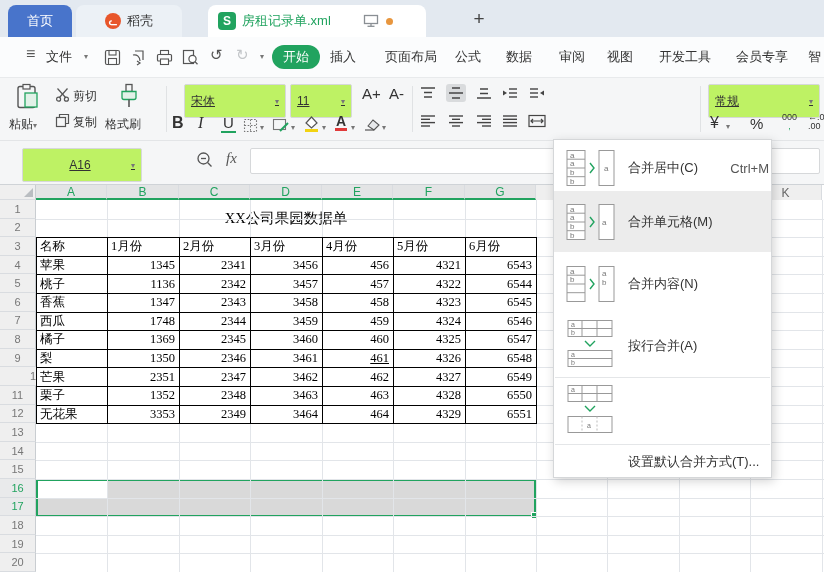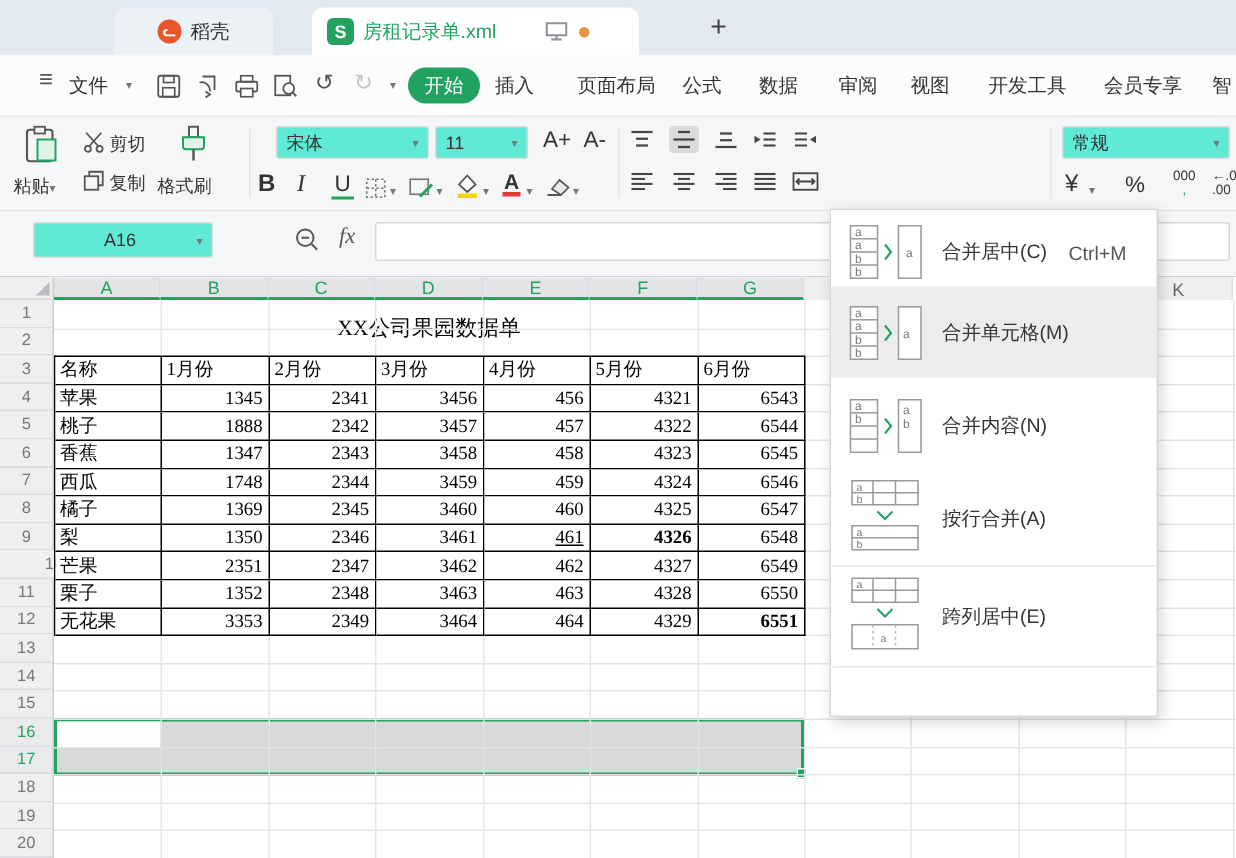--- a/index.html
+++ b/index.html
@@ -18,21 +18,21 @@
   #newtab{position:absolute;left:468px;top:8px;font-size:19px;color:#444;width:22px;text-align:center;}
   
   #menubar{position:absolute;left:0;top:37px;width:824px;height:41px;background:#FBFCFD;border-bottom:1px solid #E8EAEC;box-sizing:border-box;}
   .mb{position:absolute;top:11px;font-size:13px;color:#333;white-space:nowrap;}
   .qicon{position:absolute;top:12px;color:#555;font-size:14px;}
   .pill{position:absolute;left:272px;top:8px;width:48px;height:24px;background:#21A35F;border-radius:13px;color:#fff;display:flex;align-items:center;justify-content:center;font-size:13px;}
   
   #toolbar{position:absolute;left:0;top:78px;width:824px;height:63px;background:#F5F6F7;border-bottom:1px solid #E3E5E7;box-sizing:border-box;}
   .tlabel{font-size:12px;color:#333;white-space:nowrap;}
   .vsep{position:absolute;top:8px;width:1px;height:46px;background:#E0E2E4;}
-  .selbox-ui{background:#5eead4;border:1px solid #D6D8DA;border-radius:2px;box-sizing:border-box;display:flex;align-items:center;font-size:12px;color:#333;padding:4px 6px;justify-content:space-between;}
+  .selbox-ui{background:#bef264;border:1px solid #D6D8DA;border-radius:2px;box-sizing:border-box;display:flex;align-items:center;font-size:12px;color:#333;padding:16px 6px;justify-content:space-between;text-decoration:underline;}
   .caret{font-size:8px;color:#777;}
   .btn2{position:absolute;display:flex;flex-direction:column;align-items:center;justify-content:space-between;box-sizing:border-box;}
   #merge-btn{left:549px;top:5px;width:76px;height:54px;background:#E2E3E5;border:1px solid #BEC0C2;border-radius:3px;padding:4px 0 5px;}
   #wrap-btn{left:633px;top:5px;width:62px;height:54px;padding:4px 0 5px;}
   .alico{position:absolute;width:20px;height:18px;display:flex;align-items:center;justify-content:center;}
   .alico.on{background:#D9DBDD;border-radius:3px;}
   .fmtchar{font-size:14px;color:#333;}
   
   #fbar{position:absolute;left:0;top:141px;width:824px;height:44px;background:#F5F6F7;border-bottom:1px solid #CFD3D7;box-sizing:border-box;}
   #namebox{position:absolute;left:22px;top:7px;width:120px;height:24px;}
@@ -54,31 +54,34 @@
   #selactive{position:absolute;left:0;top:0;width:70px;height:17px;background:#fff;}
   .selv{position:absolute;top:0;bottom:0;width:1px;background:#C6C8CA;}
   .selh{position:absolute;left:0;right:0;height:1px;background:#C6C8CA;}
   #selhandle{position:absolute;left:531px;top:327px;width:7px;height:7px;background:#21A35F;border:1px solid #fff;box-sizing:border-box;}
   #corner{position:absolute;left:0;top:0;width:36px;height:15px;background:#EFEFEF;border-right:1px solid #C9CDD1;border-bottom:1px solid #D9DCE0;box-sizing:border-box;}
   #corner:after{content:"";position:absolute;right:2px;bottom:2px;border-left:9px solid transparent;border-bottom:9px solid #B9BDC1;}
   
   #mergemenu{position:absolute;left:553px;top:139px;width:219px;height:339px;background:#fff;border:1px solid #D5D7D9;box-shadow:2px 3px 10px rgba(0,0,0,.18);box-sizing:border-box;z-index:50;padding-top:5px;font-family:"Liberation Sans",sans-serif;}
   .mitem{display:flex;align-items:center;padding-left:12px;box-sizing:border-box;font-size:13px;color:#333;}
   .mitem .lab{flex:1;}
-  .mitem .sc{padding-right:20px;color:#555;}
+  .mitem .sc{padding-right:2px;color:#555;}
   .mitem.hover{background:#ECECEC;}
   .micon{width:62px;flex:none;display:flex;align-items:center;}
   .msep{height:1px;background:#E4E6E8;margin:0 1px;}
 </style>
 </head>
 <body>
 
 <div id="app">
 
   <div id="tabbar">
+    <div class="tab" id="tab-home">
+      <span>首页</span>
+    </div>
     <div class="tab" id="tab-docer">
       <span class="docer-ic">ᓚ</span>
       <span>稻壳</span>
     </div>
     <div class="tab" id="tab-doc">
       <span class="s-ic">S</span>
       <span>房租记录单.xml</span>
       <span style="margin-left:26px;display:flex;align-items:center;">
         <svg width="17" height="14" viewBox="0 0 17 14">
             <rect x="1.5" y="1.5" width="13" height="8" fill="none" stroke="#8a8f94" stroke-width="1.3"></rect>
@@ -415,21 +418,21 @@
       <div class="tcell lft" style="left: 394px; top: 53.2px; width: 72px; height: 18.6px;">5月份</div>
       <div class="tcell lft" style="left: 466px; top: 53.2px; width: 71px; height: 18.6px;">6月份</div>
       <div class="tcell lft" style="left: 37px; top: 71.8px; width: 71px; height: 18.6px;">苹果</div>
       <div class="tcell num" style="left: 108px; top: 71.8px; width: 72px; height: 18.6px;">1345</div>
       <div class="tcell num" style="left: 180px; top: 71.8px; width: 71px; height: 18.6px;">2341</div>
       <div class="tcell num" style="left: 251px; top: 71.8px; width: 72px; height: 18.6px;">3456</div>
       <div class="tcell num" style="left: 323px; top: 71.8px; width: 71px; height: 18.6px;">456</div>
       <div class="tcell num" style="left: 394px; top: 71.8px; width: 72px; height: 18.6px;">4321</div>
       <div class="tcell num" style="left: 466px; top: 71.8px; width: 71px; height: 18.6px;">6543</div>
       <div class="tcell lft" style="left: 37px; top: 90.4px; width: 71px; height: 18.6px;">桃子</div>
-      <div class="tcell num" style="left: 108px; top: 90.4px; width: 72px; height: 18.6px;">1888</div>
+      <div class="tcell num" style="left: 108px; top: 90.4px; width: 72px; height: 18.6px;">1136</div>
       <div class="tcell num" style="left: 180px; top: 90.4px; width: 71px; height: 18.6px;">2342</div>
       <div class="tcell num" style="left: 251px; top: 90.4px; width: 72px; height: 18.6px;">3457</div>
       <div class="tcell num" style="left: 323px; top: 90.4px; width: 71px; height: 18.6px;">457</div>
       <div class="tcell num" style="left: 394px; top: 90.4px; width: 72px; height: 18.6px;">4322</div>
       <div class="tcell num" style="left: 466px; top: 90.4px; width: 71px; height: 18.6px;">6544</div>
       <div class="tcell lft" style="left: 37px; top: 109px; width: 71px; height: 18.6px;">香蕉</div>
       <div class="tcell num" style="left: 108px; top: 109px; width: 72px; height: 18.6px;">1347</div>
       <div class="tcell num" style="left: 180px; top: 109px; width: 71px; height: 18.6px;">2343</div>
       <div class="tcell num" style="left: 251px; top: 109px; width: 72px; height: 18.6px;">3458</div>
       <div class="tcell num" style="left: 323px; top: 109px; width: 71px; height: 18.6px;">458</div>
@@ -447,21 +450,21 @@
       <div class="tcell num" style="left: 180px; top: 146.2px; width: 71px; height: 18.6px;">2345</div>
       <div class="tcell num" style="left: 251px; top: 146.2px; width: 72px; height: 18.6px;">3460</div>
       <div class="tcell num" style="left: 323px; top: 146.2px; width: 71px; height: 18.6px;">460</div>
       <div class="tcell num" style="left: 394px; top: 146.2px; width: 72px; height: 18.6px;">4325</div>
       <div class="tcell num" style="left: 466px; top: 146.2px; width: 71px; height: 18.6px;">6547</div>
       <div class="tcell lft" style="left: 37px; top: 164.8px; width: 71px; height: 18.6px;">梨</div>
       <div class="tcell num" style="left: 108px; top: 164.8px; width: 72px; height: 18.6px;">1350</div>
       <div class="tcell num" style="left: 180px; top: 164.8px; width: 71px; height: 18.6px;">2346</div>
       <div class="tcell num" style="left: 251px; top: 164.8px; width: 72px; height: 18.6px;">3461</div>
       <div class="tcell num" style="left: 323px; top: 164.8px; width: 71px; height: 18.6px; text-decoration: underline;">461</div>
-      <div class="tcell num" style="left: 394px; top: 164.8px; width: 72px; height: 18.6px; font-weight: bold;">4326</div>
+      <div class="tcell num" style="left: 394px; top: 164.8px; width: 72px; height: 18.6px;">4326</div>
       <div class="tcell num" style="left: 466px; top: 164.8px; width: 71px; height: 18.6px;">6548</div>
       <div class="tcell lft" style="left: 37px; top: 183.4px; width: 71px; height: 18.6px;">芒果</div>
       <div class="tcell num" style="left: 108px; top: 183.4px; width: 72px; height: 18.6px;">2351</div>
       <div class="tcell num" style="left: 180px; top: 183.4px; width: 71px; height: 18.6px;">2347</div>
       <div class="tcell num" style="left: 251px; top: 183.4px; width: 72px; height: 18.6px;">3462</div>
       <div class="tcell num" style="left: 323px; top: 183.4px; width: 71px; height: 18.6px;">462</div>
       <div class="tcell num" style="left: 394px; top: 183.4px; width: 72px; height: 18.6px;">4327</div>
       <div class="tcell num" style="left: 466px; top: 183.4px; width: 71px; height: 18.6px;">6549</div>
       <div class="tcell lft" style="left: 37px; top: 202px; width: 71px; height: 18.6px;">栗子</div>
       <div class="tcell num" style="left: 108px; top: 202px; width: 72px; height: 18.6px;">1352</div>
@@ -469,21 +472,21 @@
       <div class="tcell num" style="left: 251px; top: 202px; width: 72px; height: 18.6px;">3463</div>
       <div class="tcell num" style="left: 323px; top: 202px; width: 71px; height: 18.6px;">463</div>
       <div class="tcell num" style="left: 394px; top: 202px; width: 72px; height: 18.6px;">4328</div>
       <div class="tcell num" style="left: 466px; top: 202px; width: 71px; height: 18.6px;">6550</div>
       <div class="tcell lft" style="left: 37px; top: 220.6px; width: 71px; height: 18.6px;">无花果</div>
       <div class="tcell num" style="left: 108px; top: 220.6px; width: 72px; height: 18.6px;">3353</div>
       <div class="tcell num" style="left: 180px; top: 220.6px; width: 71px; height: 18.6px;">2349</div>
       <div class="tcell num" style="left: 251px; top: 220.6px; width: 72px; height: 18.6px;">3464</div>
       <div class="tcell num" style="left: 323px; top: 220.6px; width: 71px; height: 18.6px;">464</div>
       <div class="tcell num" style="left: 394px; top: 220.6px; width: 72px; height: 18.6px;">4329</div>
-      <div class="tcell num" style="left: 466px; top: 220.6px; width: 71px; height: 18.6px; font-weight: bold;">6551</div>
+      <div class="tcell num" style="left: 466px; top: 220.6px; width: 71px; height: 18.6px;">6551</div>
     </div>
 
   <div id="mergemenu">
     <div class="mitem" style="height:46px;">
       <span class="micon">
         <svg width="54" height="38" viewBox="0 0 54 38">
             <rect x="1" y="1.5" width="18" height="35" fill="#fff" stroke="#999" stroke-width="1"></rect>
             <line x1="1" y1="10.2" x2="19" y2="10.2" stroke="#999"></line>
             <line x1="1" y1="19" x2="19" y2="19" stroke="#999"></line>
             <line x1="1" y1="27.7" x2="19" y2="27.7" stroke="#999"></line>
@@ -561,18 +564,21 @@
             <line x1="16" y1="2.5" x2="16" y2="18.5" stroke="#999"></line>
             <line x1="31" y1="2.5" x2="31" y2="18.5" stroke="#999"></line>
             <text x="5" y="9" font-size="7" fill="#777">a</text>
             <path d="M19 23 L24 28 L29 23" fill="none" stroke="#21A35F" stroke-width="1.4"></path>
             <rect x="2" y="33.5" width="44" height="16" fill="#fff" stroke="#999"></rect>
             <line x1="16" y1="33.5" x2="16" y2="49.5" stroke="#bbb" stroke-dasharray="2 2"></line>
             <line x1="31" y1="33.5" x2="31" y2="49.5" stroke="#bbb" stroke-dasharray="2 2"></line>
             <text x="21" y="45" font-size="7" fill="#777">a</text>
           </svg>
       </span>
-      <span class="lab">跨列居中(E)</span>
     </div>
     <div class="msep"></div>
+    <div class="mitem" style="height:34px;">
+      <span class="micon"></span>
+      <span class="lab">设置默认合并方式(T)...</span>
+    </div>
   </div>
 
 </div>
 
 </body></html>

